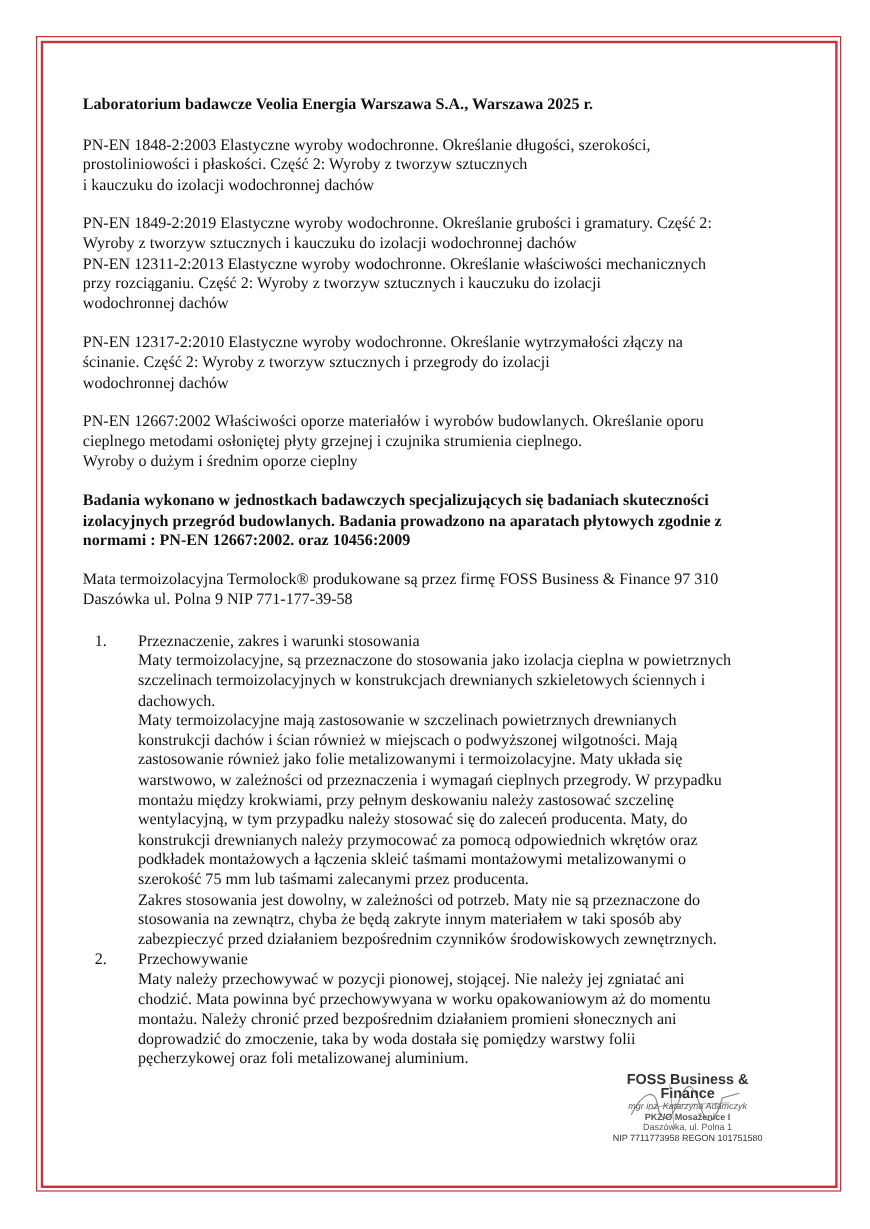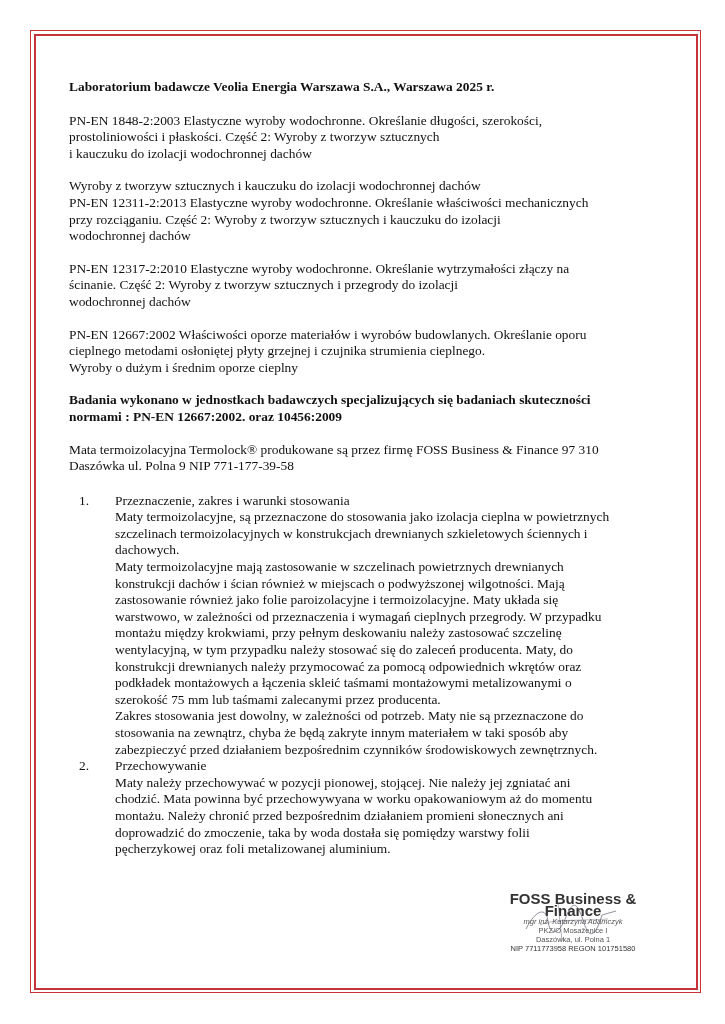--- a/index.html
+++ b/index.html
@@ -28,23 +28,23 @@
     .bold-block { font-weight: bold; margin-bottom: 16px !important; }
     .line { display: block; white-space: nowrap; }
     ol.sections { margin: 0; padding: 0; list-style: none; margin-top: 18px; }
     ol.sections li { position: relative; padding-left: 46px; }
     .num { position: absolute; left: 10px; top: 0; }
     .stamp {
       position: absolute; left: 498px; top: 893px; width: 150px; height: 58px;
       font-family: "Liberation Sans", "DejaVu Sans", sans-serif;
       text-align: center; color: #333;
     }
-    .stamp .s1 { font-weight: bold; font-size: 15px; line-height: 12px; }
+    .stamp .s1 { font-weight: bold; font-size: 12px; line-height: 12px; }
     .stamp .s2 { font-style: italic; font-size: 7.5px; line-height: 9px; color: #555; }
-    .stamp .s3 { font-size: 7.5px; line-height: 9px; color: #555; }
+    .stamp .s3 { font-size: 7.5px; line-height: 9px; color: #555; font-weight: bold; }
     .stamp .s4 { font-size: 7.5px; line-height: 9px; color: #555; }
     .stamp .s5 { font-size: 7.5px; line-height: 9px; color: #333; }
     .signature {
       position: absolute; left: 20px; top: 6px; width: 110px; height: 44px;
       pointer-events: none;
     }
   </style>
 </head>
 <body>
 
@@ -55,58 +55,60 @@
 <div class="content">
   <p class="title">Laboratorium badawcze Veolia Energia Warszawa S.A., Warszawa 2025 r.</p>
 
   <p class="block">
     <span class="line">PN-EN 1848-2:2003 Elastyczne wyroby wodochronne. Określanie długości, szerokości,</span>
     <span class="line">prostoliniowości i płaskości. Część 2: Wyroby z tworzyw sztucznych</span>
     <span class="line">i kauczuku do izolacji wodochronnej dachów</span>
   </p>
 
   <p class="block">
+    <span class="line">PN-EN 1849-2:2019 Elastyczne wyroby wodochronne. Określanie grubości i gramatury. Część 2:</span>
     <span class="line">Wyroby z tworzyw sztucznych i kauczuku do izolacji wodochronnej dachów</span>
     <span class="line">PN-EN 12311-2:2013 Elastyczne wyroby wodochronne. Określanie właściwości mechanicznych</span>
     <span class="line">przy rozciąganiu. Część 2: Wyroby z tworzyw sztucznych i kauczuku do izolacji</span>
     <span class="line">wodochronnej dachów</span>
   </p>
 
   <p class="block">
     <span class="line">PN-EN 12317-2:2010 Elastyczne wyroby wodochronne. Określanie wytrzymałości złączy na</span>
     <span class="line">ścinanie. Część 2: Wyroby z tworzyw sztucznych i przegrody do izolacji</span>
     <span class="line">wodochronnej dachów</span>
   </p>
 
   <p class="block" style="margin-bottom:17px">
     <span class="line">PN-EN 12667:2002 Właściwości oporze materiałów i wyrobów budowlanych. Określanie oporu</span>
     <span class="line">cieplnego metodami osłoniętej płyty grzejnej i czujnika strumienia cieplnego.</span>
     <span class="line">Wyroby o dużym i średnim oporze cieplny</span>
   </p>
 
   <p class="bold-block">
     <span class="line">Badania wykonano w jednostkach badawczych specjalizujących się  badaniach skuteczności</span>
+    <span class="line">izolacyjnych przegród budowlanych. Badania prowadzono na aparatach płytowych zgodnie z</span>
     <span class="line">normami : PN-EN 12667:2002.  oraz 10456:2009</span>
   </p>
 
   <p class="block">
     <span class="line">Mata termoizolacyjna Termolock® produkowane są przez firmę FOSS Business &amp; Finance 97 310</span>
     <span class="line">Daszówka ul. Polna 9 NIP 771-177-39-58</span>
   </p>
 
   <ol class="sections">
     <li>
       <span class="num">1.</span>
       <span class="line">Przeznaczenie, zakres i warunki stosowania</span>
       <span class="line">Maty termoizolacyjne, są przeznaczone do stosowania jako izolacja cieplna w powietrznych</span>
       <span class="line">szczelinach termoizolacyjnych w konstrukcjach drewnianych szkieletowych ściennych i</span>
       <span class="line">dachowych.</span>
       <span class="line">Maty termoizolacyjne mają zastosowanie w szczelinach powietrznych drewnianych</span>
       <span class="line">konstrukcji dachów i ścian również w miejscach o podwyższonej wilgotności. Mają</span>
-      <span class="line">zastosowanie również jako folie paroizolacyjne i termoizolacyjne. Maty układa się</span>
+      <span class="line">zastosowanie również jako folie metalizowanymi i termoizolacyjne. Maty układa się</span>
       <span class="line">warstwowo, w zależności od przeznaczenia i wymagań cieplnych przegrody. W przypadku</span>
       <span class="line">montażu między krokwiami, przy pełnym deskowaniu należy zastosować szczelinę</span>
       <span class="line">wentylacyjną, w tym przypadku należy stosować się do zaleceń producenta. Maty, do</span>
       <span class="line">konstrukcji drewnianych należy przymocować za pomocą odpowiednich wkrętów oraz</span>
       <span class="line">podkładek montażowych a łączenia skleić taśmami montażowymi metalizowanymi o</span>
       <span class="line">szerokość 75 mm lub taśmami zalecanymi przez producenta.</span>
       <span class="line">Zakres stosowania jest dowolny, w zależności od potrzeb. Maty nie są przeznaczone do</span>
       <span class="line">stosowania na zewnątrz, chyba że będą zakryte innym materiałem w taki sposób aby</span>
       <span class="line">zabezpieczyć przed działaniem bezpośrednim czynników środowiskowych zewnętrznych.</span>
     </li>

